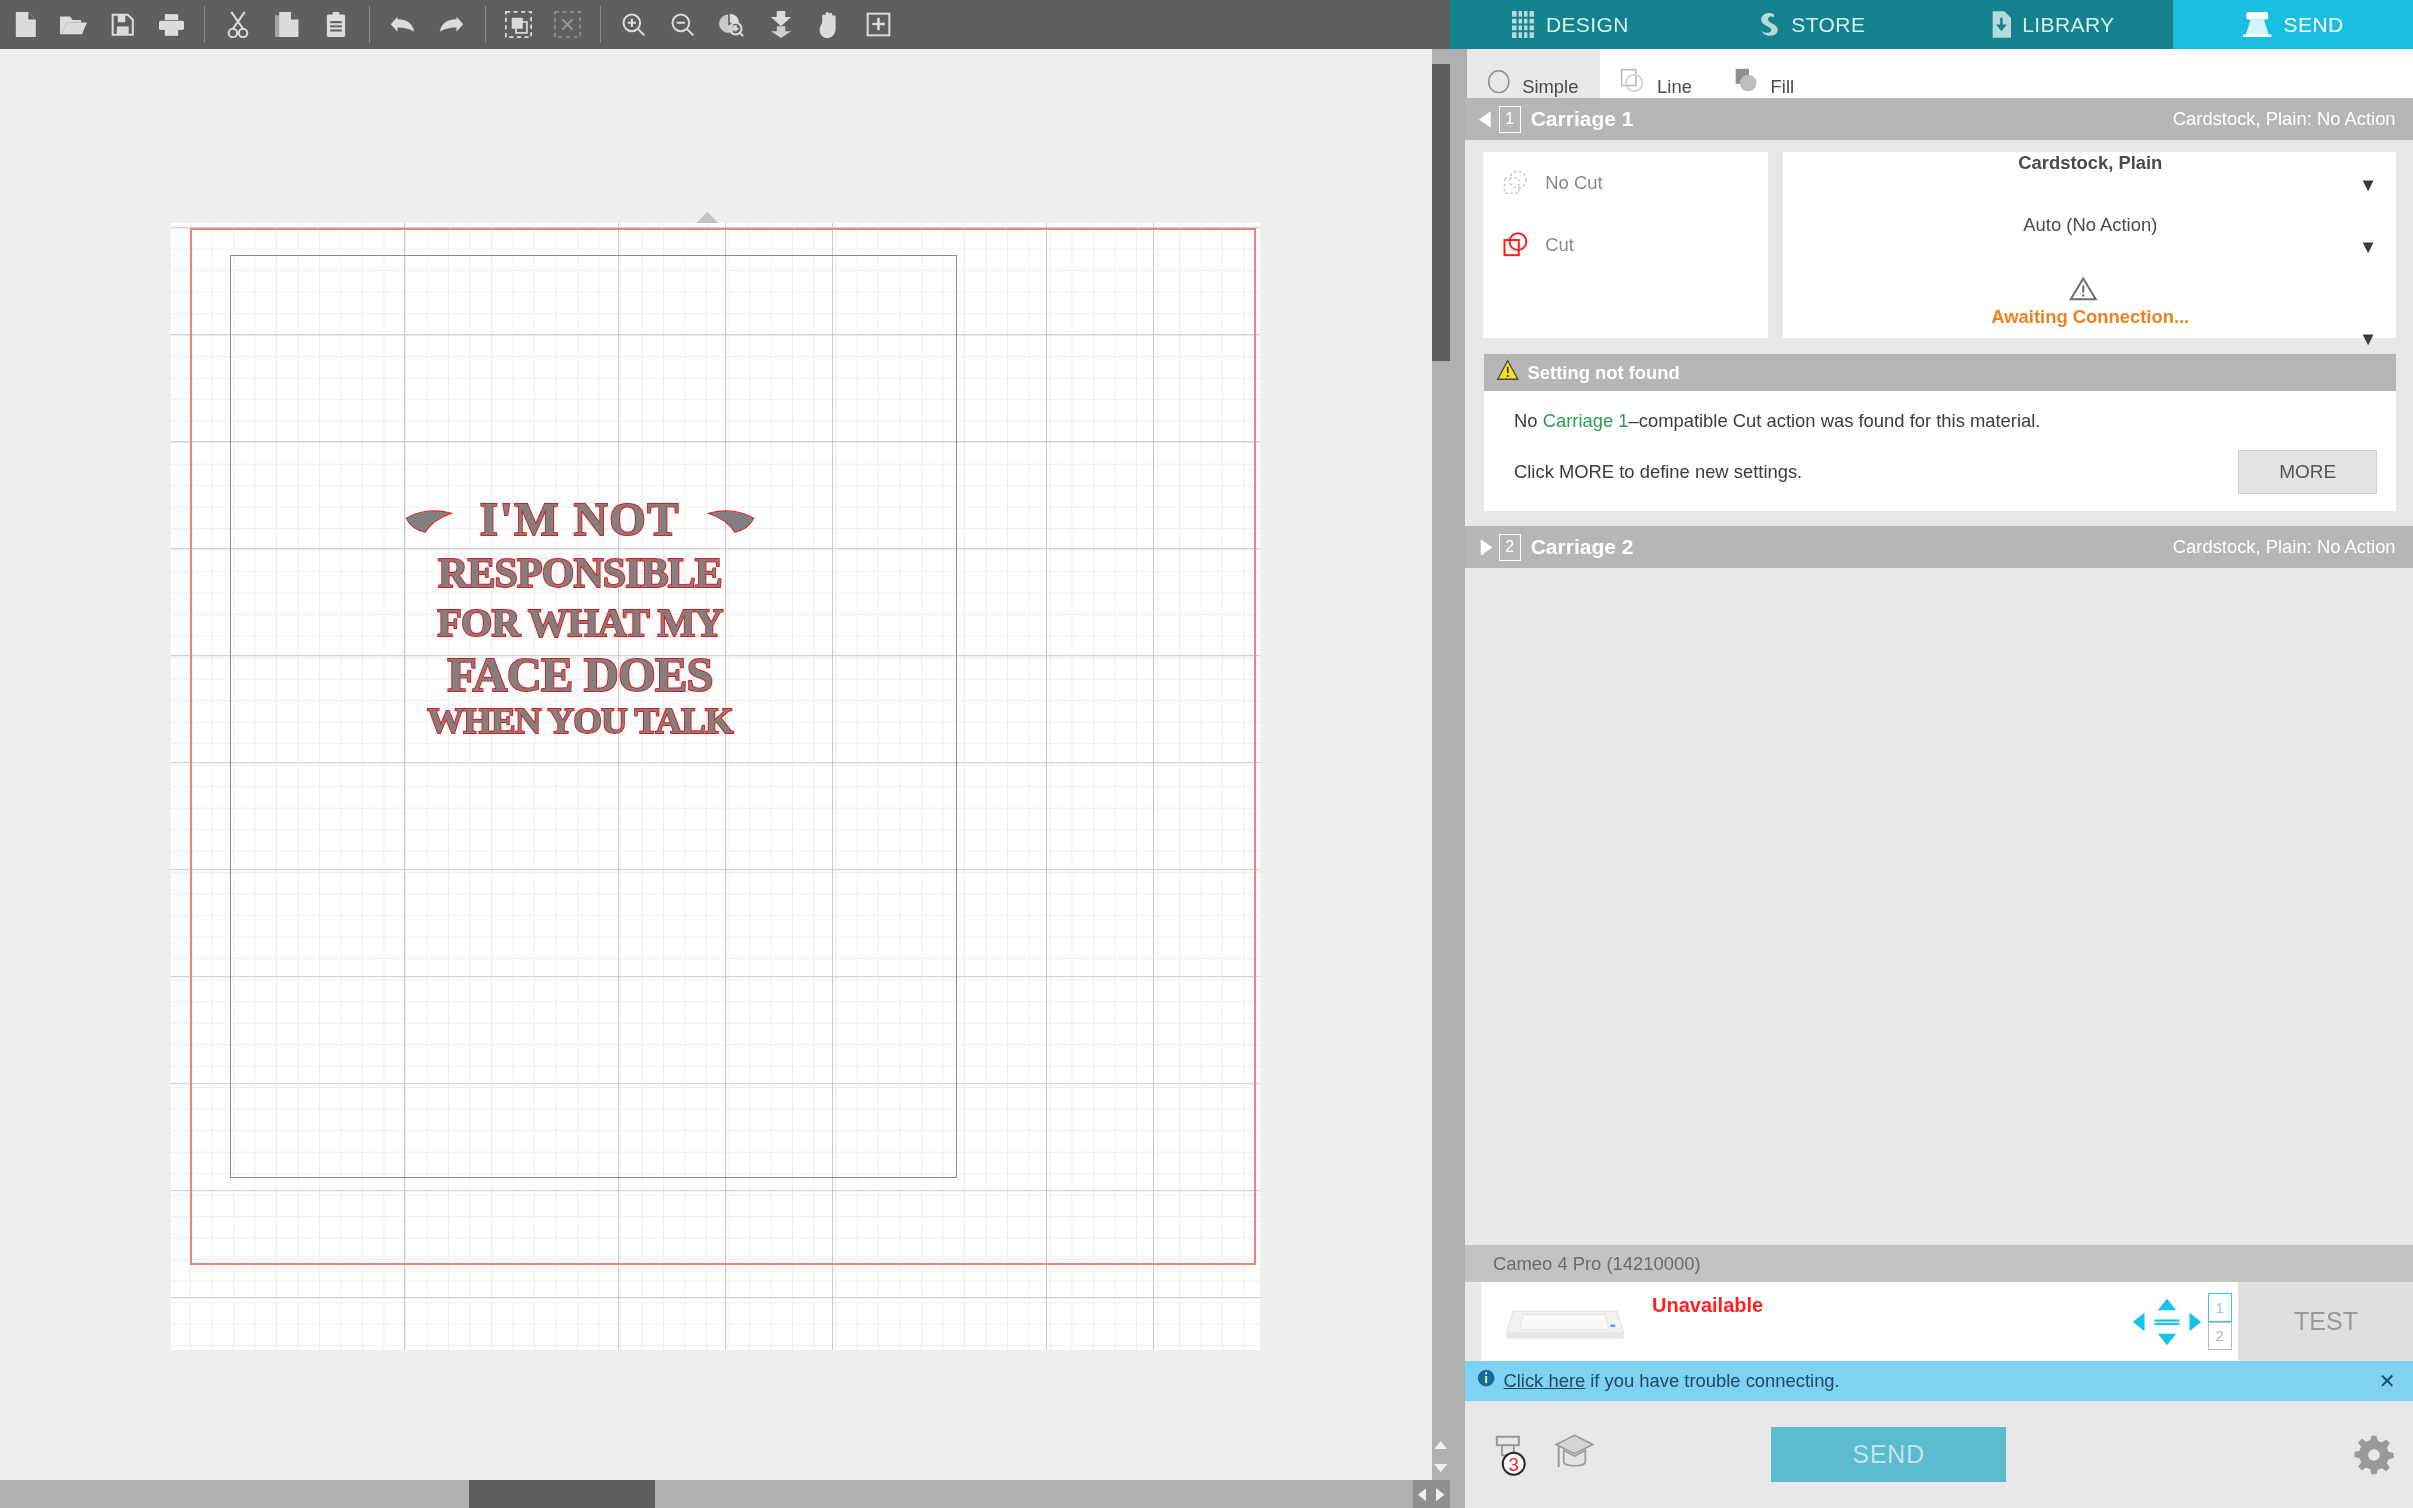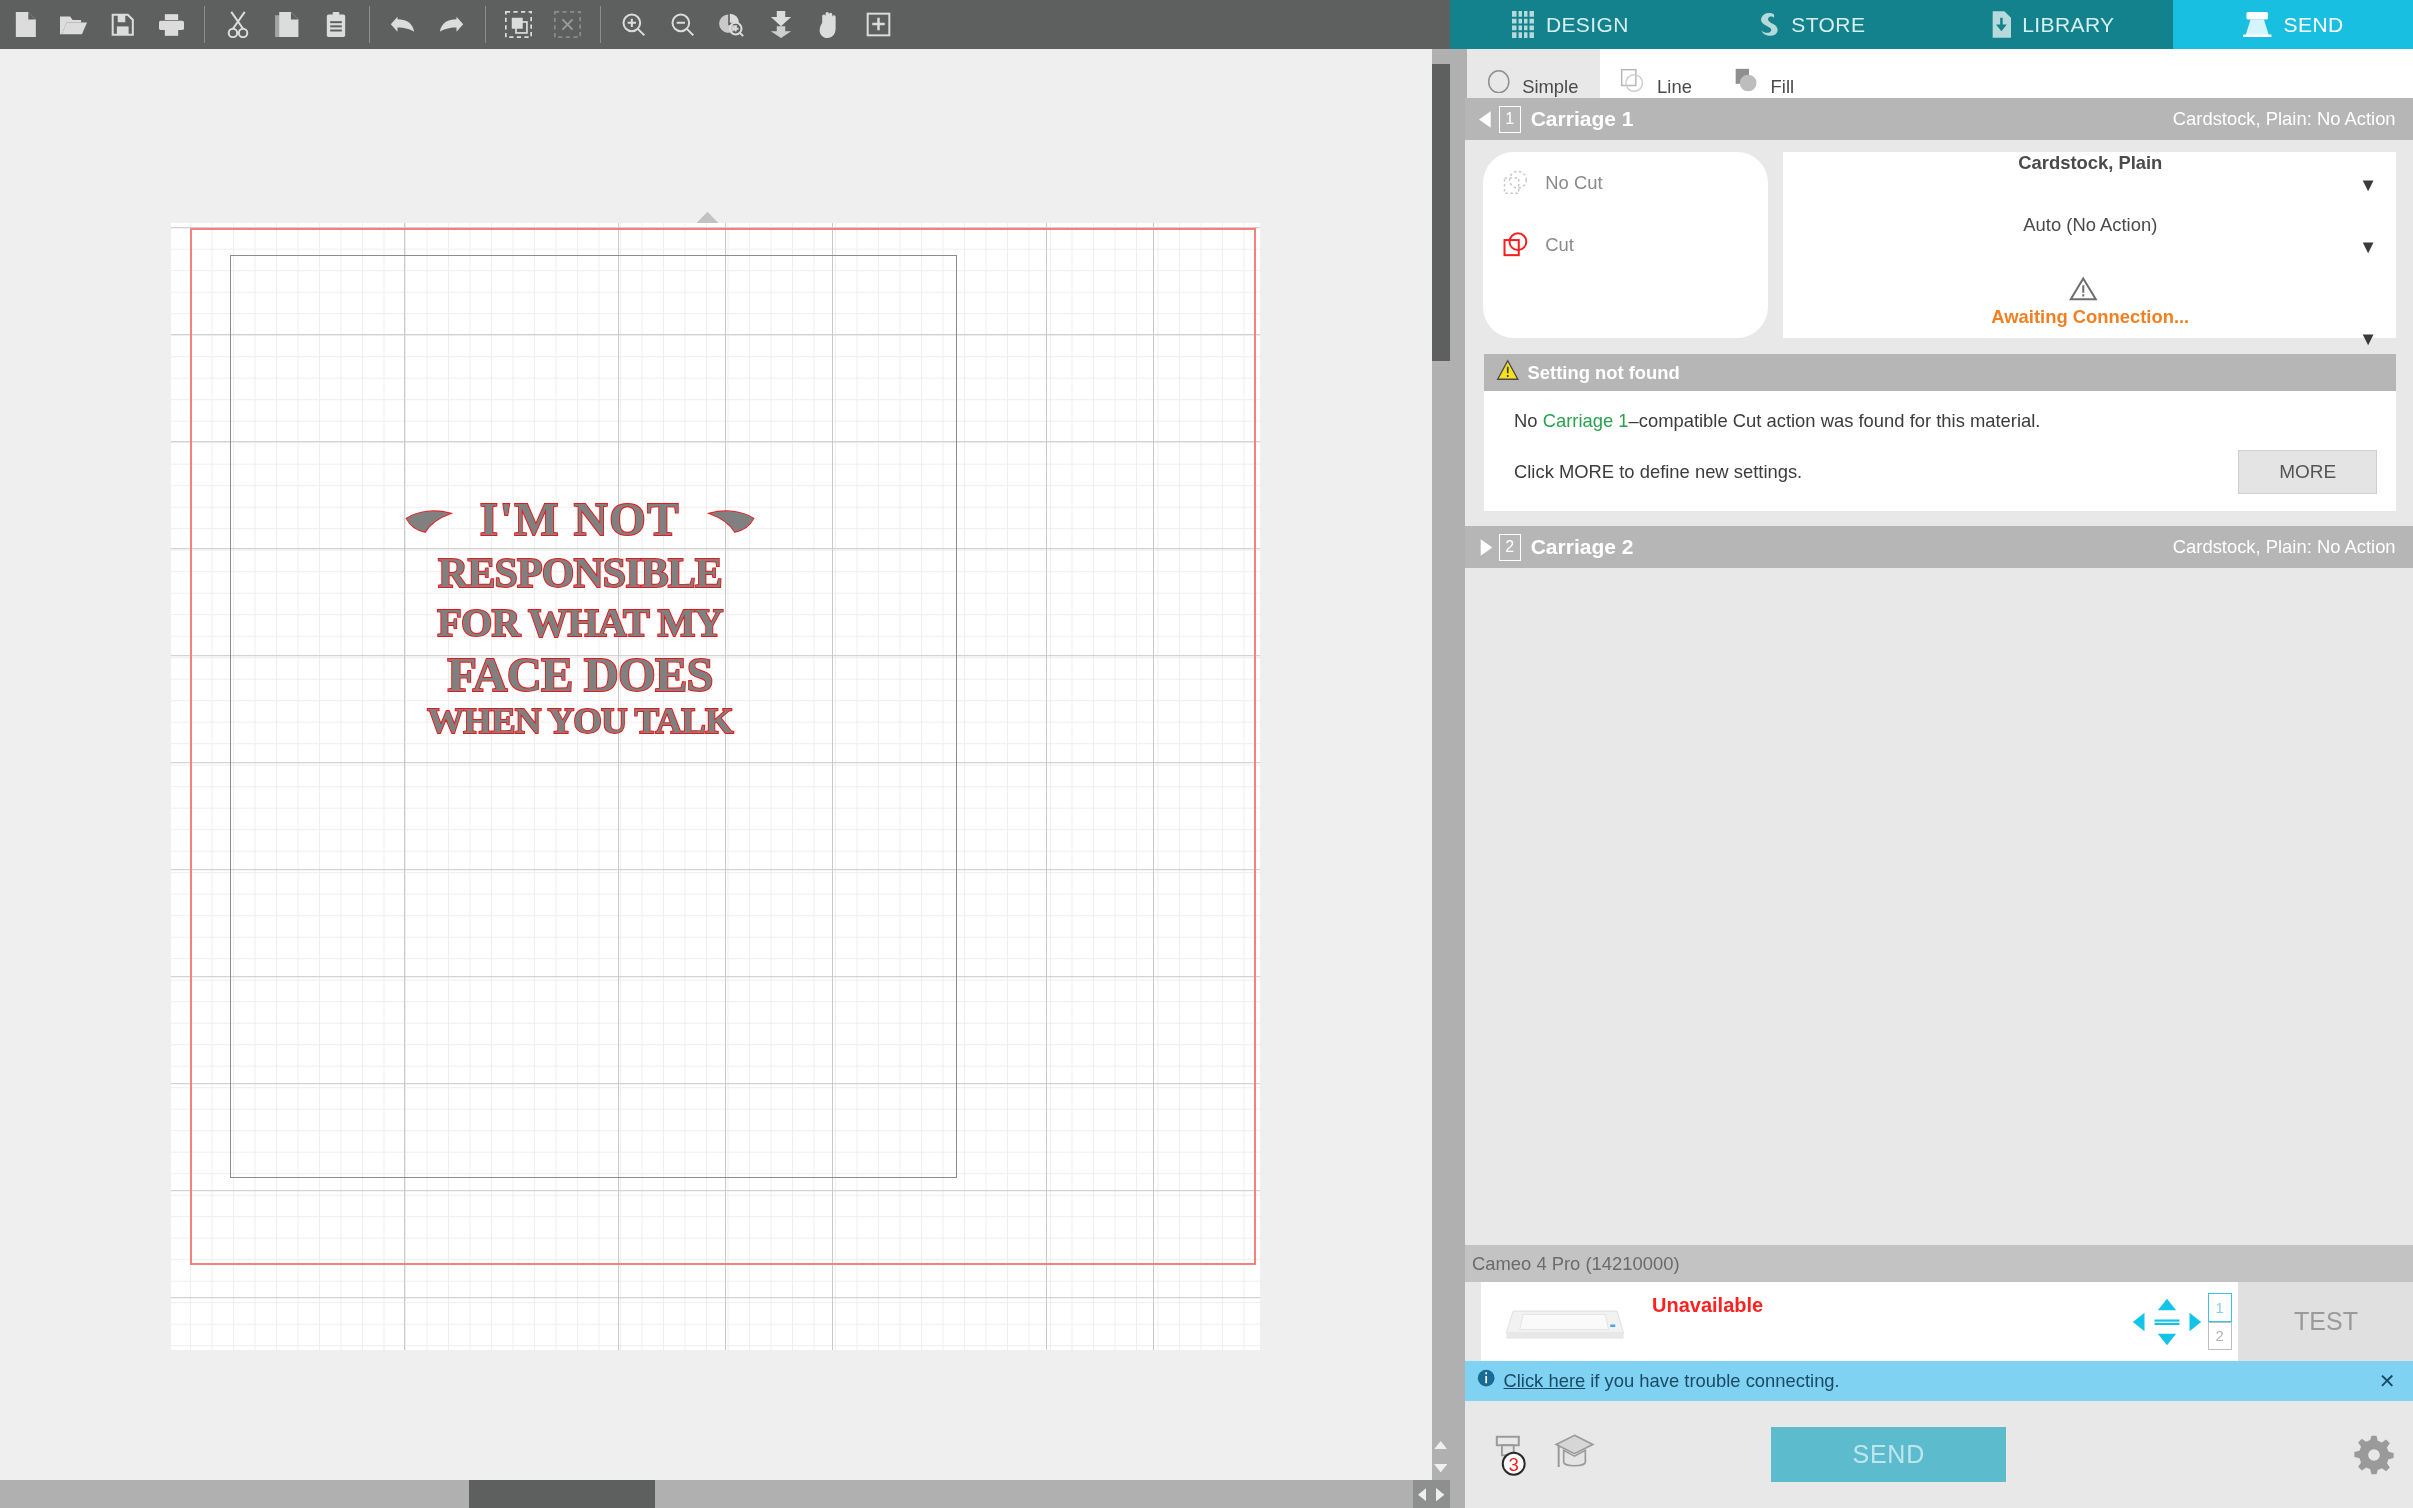--- a/index.html
+++ b/index.html
@@ -132,21 +132,21 @@
   .car-num {
     width: 22px; height: 27px; border: 1.7px solid #ffffff;
     display: flex; align-items: center; justify-content: center;
     font-size: 16px; margin-right: 10px; margin-left: 1.7px;
   }
   .car-title { font-size: 21px; font-weight: bold; }
   .car-status { margin-left: auto; font-size: 18.4px; }
 
   
   #carriage1-body { background: #e8e8e8; padding: 11.7px 18.4px 11.7px 18.4px; display: flex; gap: 15px; }
-  #action-list { width: 285px; background: #ffffff; border-radius: 31px; }
+  #action-list { width: 285px; background: #ffffff; }
   .action-row {
     height: 62px; display: flex; align-items: center; gap: 15px;
     padding-left: 18.4px; font-size: 18.4px; color: #8a8a8a;
   }
   .action-row svg { display: block; }
   #material-col { flex: 1; background: #ffffff; display: flex; flex-direction: column; }
   .mat-row {
     height: 62px; display: flex; align-items: center;
     padding: 0 18.4px 0 20px; font-size: 18.4px; color: #4a4a4a; flex-direction: column;
   }
@@ -171,21 +171,21 @@
   #more-btn {
     margin-left: auto; width: 139px; height: 44px; background: #e4e4e4;
     border: 0.8px solid #cfcfcf; display: flex; align-items: center; justify-content: center;
     font-size: 19px; color: #555555;
   }
 
   
   #device-sec { position: absolute; left: 0; right: 0; bottom: 0; }
   #device-name {
     height: 37px; background: #c3c3c3; color: #6b6b6b;
-    display: flex; align-items: center; padding-left: 7px; font-size: 18.4px;
+    display: flex; align-items: center; padding-left: 28px; font-size: 18.4px;
   }
   #device-row {
     height: 79px; background: #ffffff; display: flex; align-items: center; padding: 0 0 0 22px;
   }
   #device-thumb { width: 124px; height: 52px; }
   #device-status { margin-left: 25px; font-size: 20px; font-weight: bold; color: #fc2222; align-self: flex-start; margin-top: 11.7px; }
   #arrow-pad { margin-left: auto; width: 72px; height: 50px; }
   #carriage-toggle { width: 30px; margin-left: 5px; }
   .ct-box {
     width: 23.5px; height: 28.5px; border: 0.8px solid #bdbdbd;

